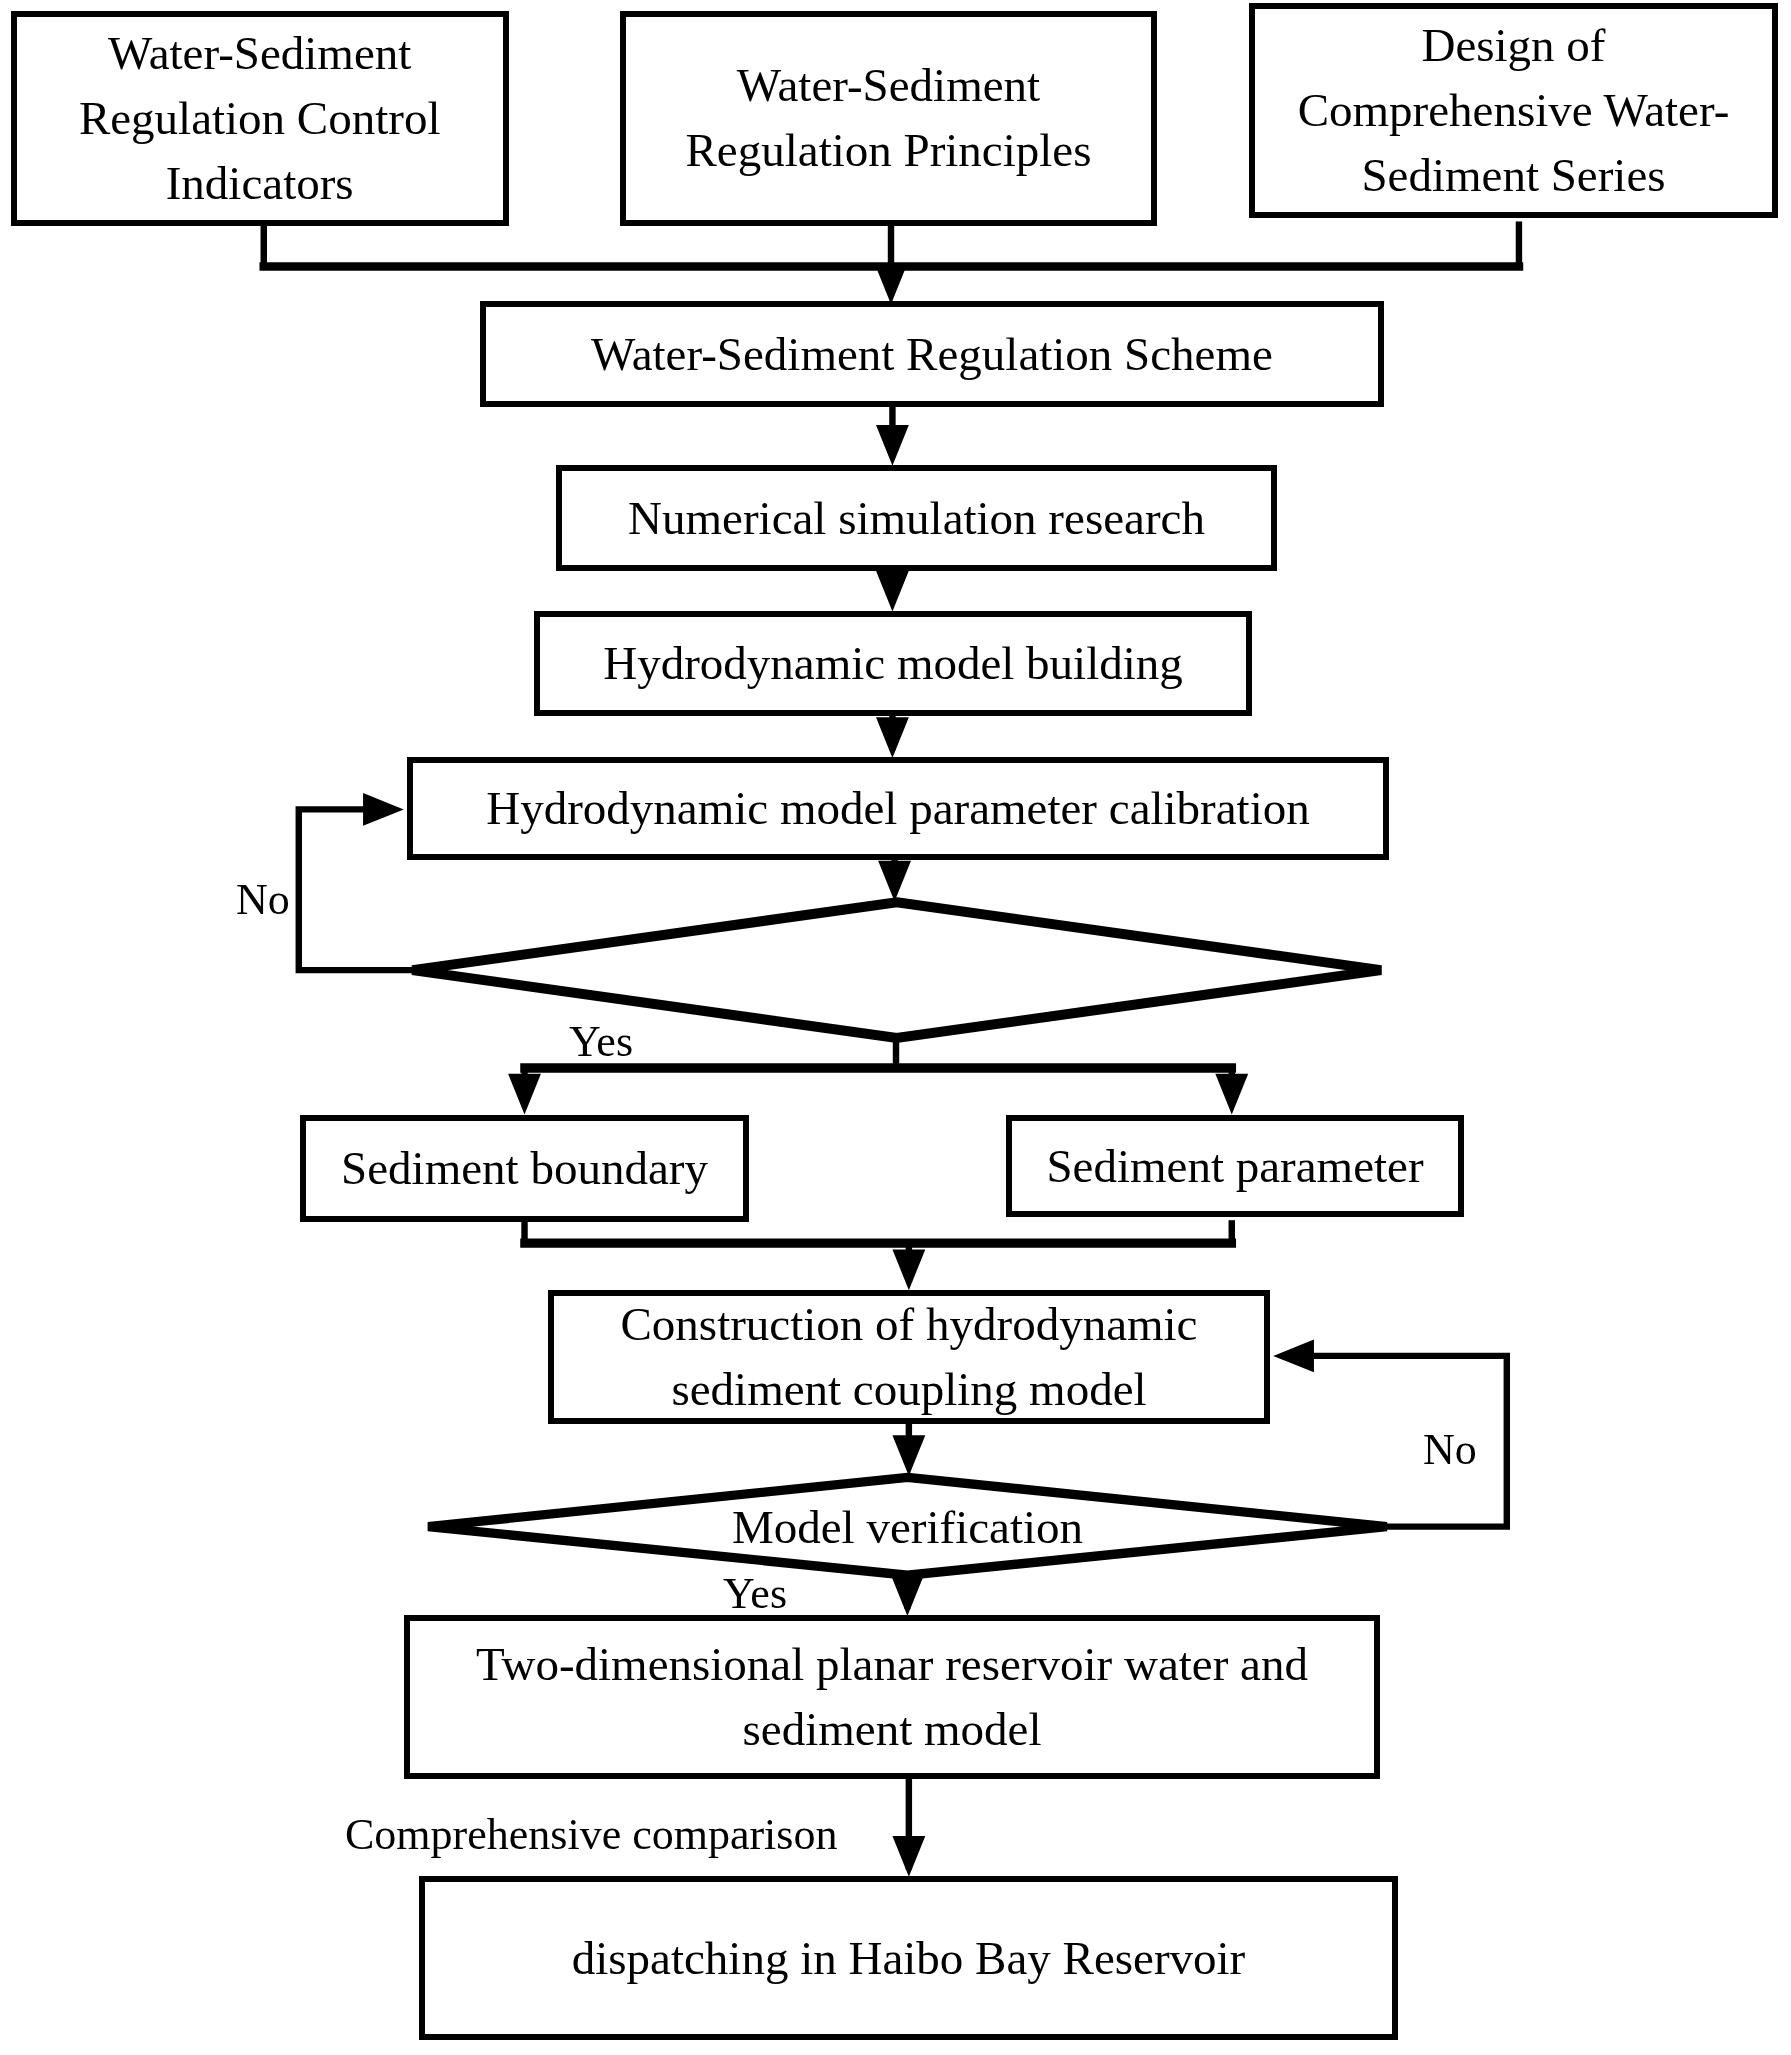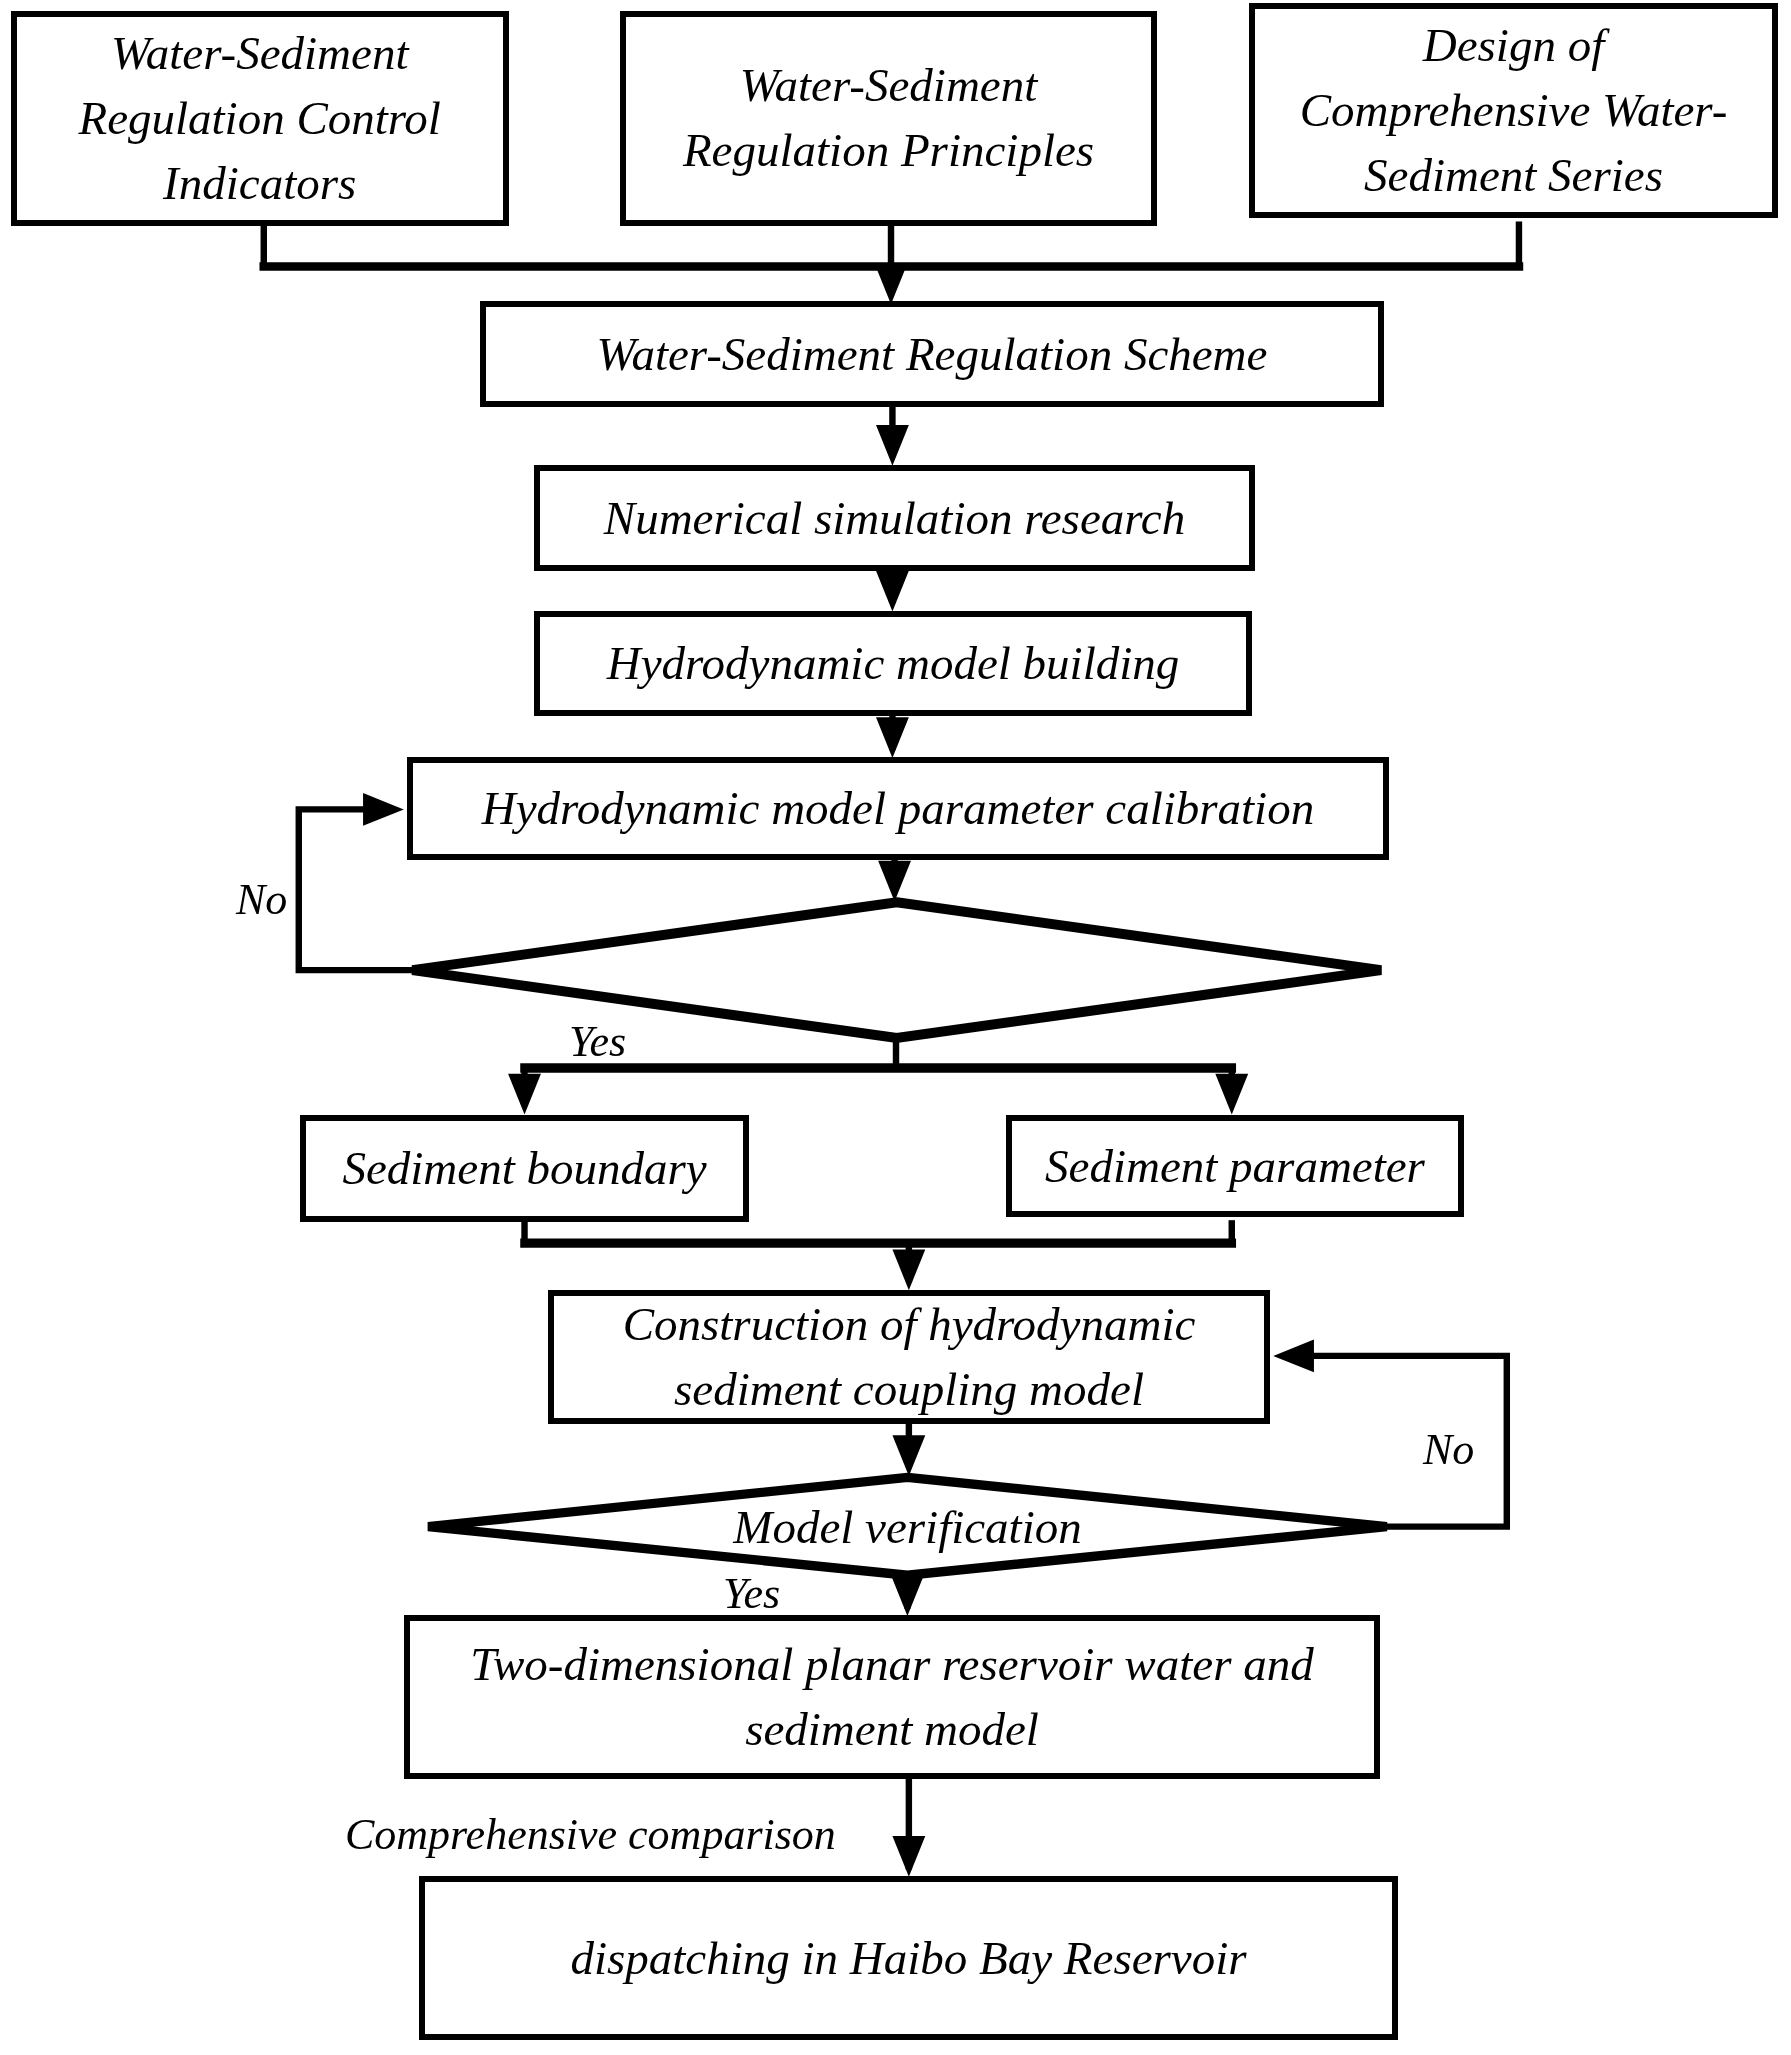--- a/index.html
+++ b/index.html
@@ -3,21 +3,20 @@
 <meta charset="utf-8">
 <style>
   html, body { margin: 0; padding: 0; background: #ffffff; }
   .canvas {
     position: relative;
     width: 1792px;
     height: 2056px;
     background: #ffffff;
     color: #000000;
     font-family: "Liberation Serif", "DejaVu Serif", serif;
-    font-style: italic;
   }
   svg.wires { position: absolute; left: 0; top: 0; }
   .box {
     position: absolute;
     box-sizing: border-box;
     border: 6.4px solid #000000;
     background: #ffffff;
     display: flex;
     flex-direction: column;
     align-items: center;
@@ -115,21 +114,21 @@
   <div class="box" style="left:1249px; top:3px; width:529px; height:215px;">
     <span class="line">Design of</span>
     <span class="line">Comprehensive Water-</span>
     <span class="line">Sediment Series</span>
   </div>
 
   <div class="box" style="left:440px; top:301px; width:904px; height:106px;margin-left:40px;">
     <span class="line">Water-Sediment Regulation Scheme</span>
   </div>
 
-  <div class="box" style="left:534px; top:465px; width:721px; height:106px;">
+  <div class="box" style="left:556px; top:465px; width:721px; height:106px;">
     <span class="line">Numerical simulation research</span>
   </div>
 
   <div class="box" style="left:534px; top:611px; width:718px; height:105px;">
     <span class="line">Hydrodynamic model building</span>
   </div>
 
   <div class="box" style="left:407px; top:757px; width:982px; height:103px;">
     <span class="line">Hydrodynamic model parameter calibration</span>
   </div>

